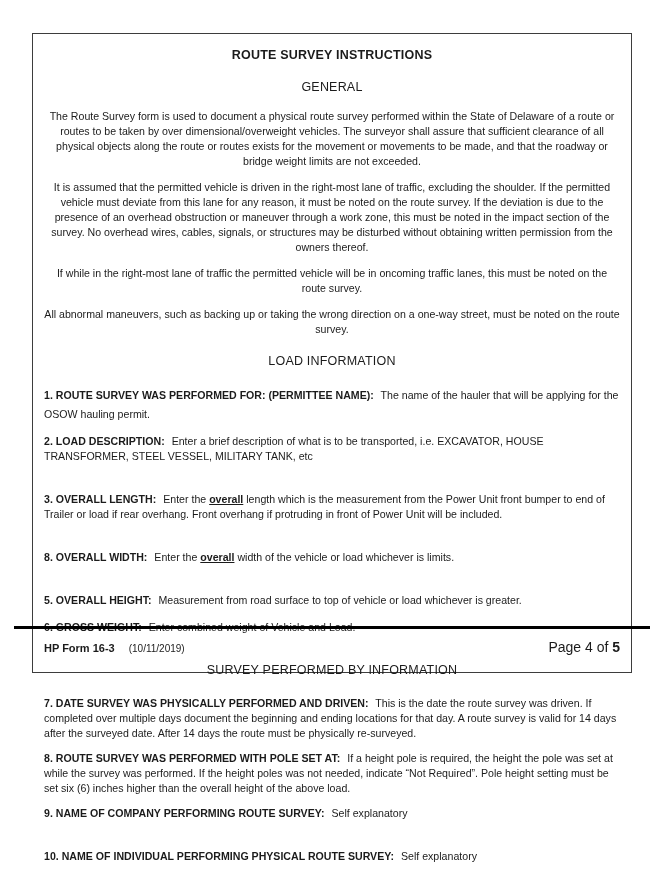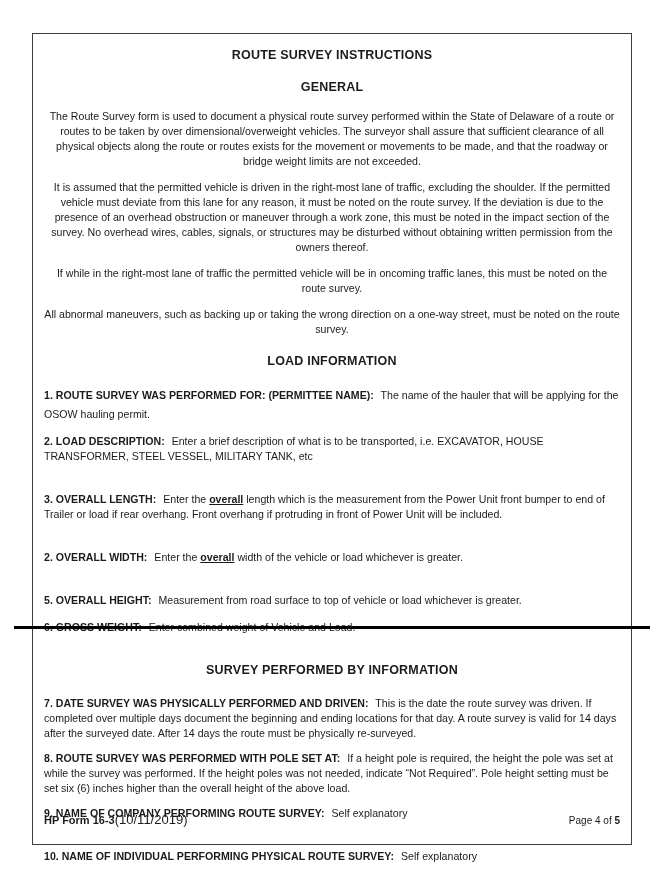--- a/index.html
+++ b/index.html
@@ -1,26 +1,26 @@
 <!DOCTYPE html>
 <html><head>
 <meta charset="utf-8">
 <style>
   * { margin:0; padding:0; box-sizing:border-box; }
   html,body { width:672px; height:888px; background:#ffffff; }
   body { font-family:"Liberation Sans","DejaVu Sans",sans-serif; color:#1b1b1b; position:relative; overflow:hidden; }
 
   .page {
-    position:absolute; left:32px; top:33px; width:600px; height:812px;
+    position:absolute; left:32px; top:33px; width:600px; height:640px;
     border:1px solid #3d3d3d; background:#ffffff;
   }
   .content { position:relative; padding:14px 11px 0 11px; height:100%; }
 
   .doc-title { text-align:center; font-weight:bold; font-size:12.5px; line-height:15px; letter-spacing:0.2px; }
-  .section-heading { text-align:center; font-weight:bold; font-size:12.5px; line-height:15px; letter-spacing:0.2px; }
+  .section-heading { text-align:center; font-weight:normal; font-size:12.5px; line-height:15px; letter-spacing:0.2px; }
   .h-general { margin-top:17px; }
   .h-load { margin-top:17px; }
   .h-survey { margin-top:28px; }
 
   .para { font-size:10.6px; line-height:15px; margin-top:11px; text-align:center; }
   .first-para { margin-top:14px; }
 
   .item { font-size:10.6px; line-height:15px; margin-top:28px; position:relative; }
   .item.lh20 { line-height:19px; margin-top:17px; }
   .item.tight { margin-top:10px; }
@@ -31,22 +31,22 @@
   .strike-line {
     position:absolute; left:-30px; width:636px; height:3px; background:#000;
     top:50%; margin-top:-2px; z-index:2;
   }
 
   .footer {
     position:absolute; left:11px; right:11px; bottom:16px;
     display:flex; justify-content:space-between; align-items:baseline;
   }
   .form-no { font-weight:bold; font-size:11px; }
-  .form-date { font-size:13px; margin-left:0; }
-  .page-num { font-size:10px;text-align:right; }
+  .form-date { font-size:10px; margin-left:14px; }
+  .page-num { font-size:14px;text-align:right; }
   .page-num .b { font-weight:bold; }
 </style>
 </head>
 <body>
 
 <div class="page">
   <div class="content">
 
     <div class="doc-title">ROUTE SURVEY INSTRUCTIONS</div>
 
@@ -70,24 +70,24 @@
     </div>
 
     <div class="item">
       <span class="lbl">3. OVERALL LENGTH:</span>
       <span>Enter the</span>
       <span class="emph">overall</span>
       <span>length which is the measurement from the Power Unit front bumper to end of Trailer or load if rear overhang. Front overhang if protruding in front of Power Unit will be included.</span>
     </div>
 
     <div class="item">
-      <span class="lbl">2. OVERALL WIDTH:</span>
+      <span class="lbl">8. OVERALL WIDTH:</span>
       <span>Enter the</span>
       <span class="emph">overall</span>
-      <span>width of the vehicle or load whichever is greater.</span>
+      <span>width of the vehicle or load whichever is limits.</span>
     </div>
 
     <div class="item">
       <span class="lbl">5. OVERALL HEIGHT:</span>
       <span>Measurement from road surface to top of vehicle or load whichever is greater.</span>
     </div>
 
     <div class="item struck-row">
       <div class="strike-line"></div>
       <span class="lbl">6. GROSS WEIGHT:</span>

